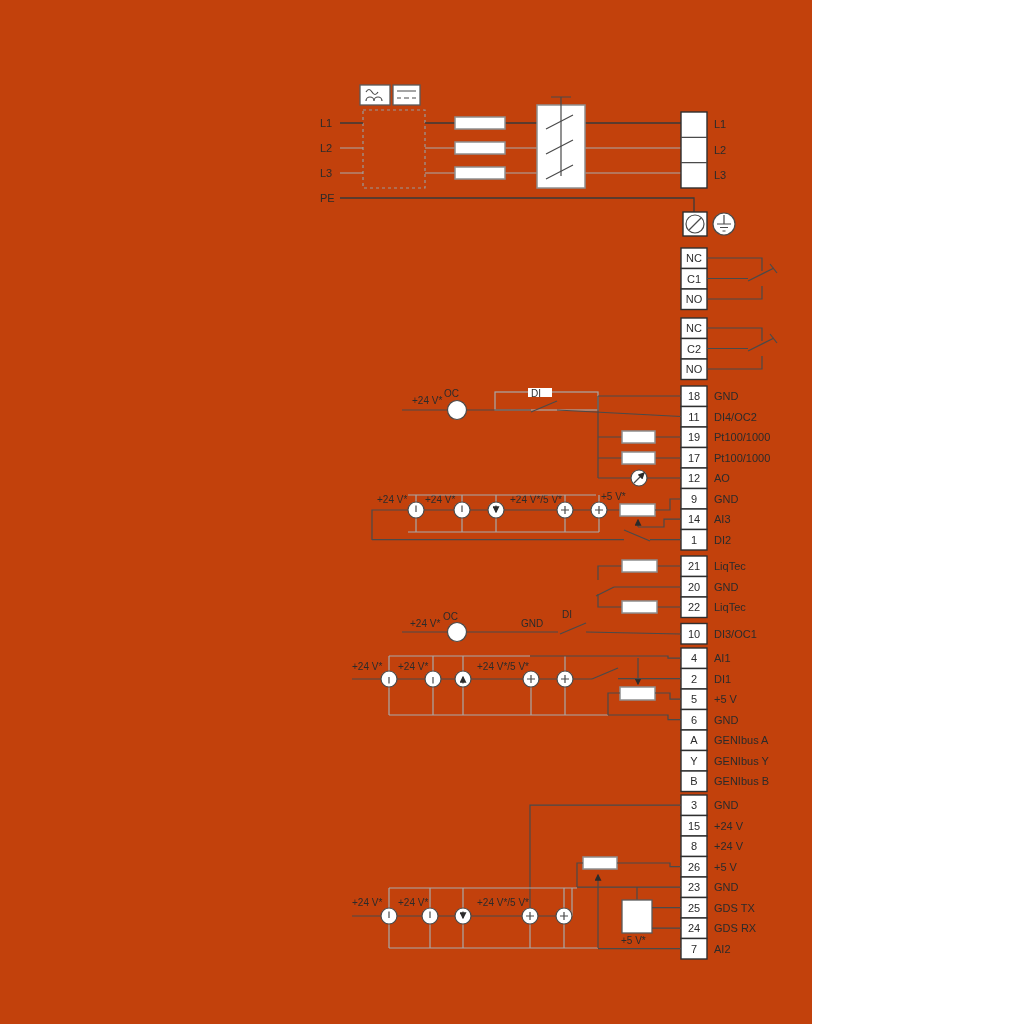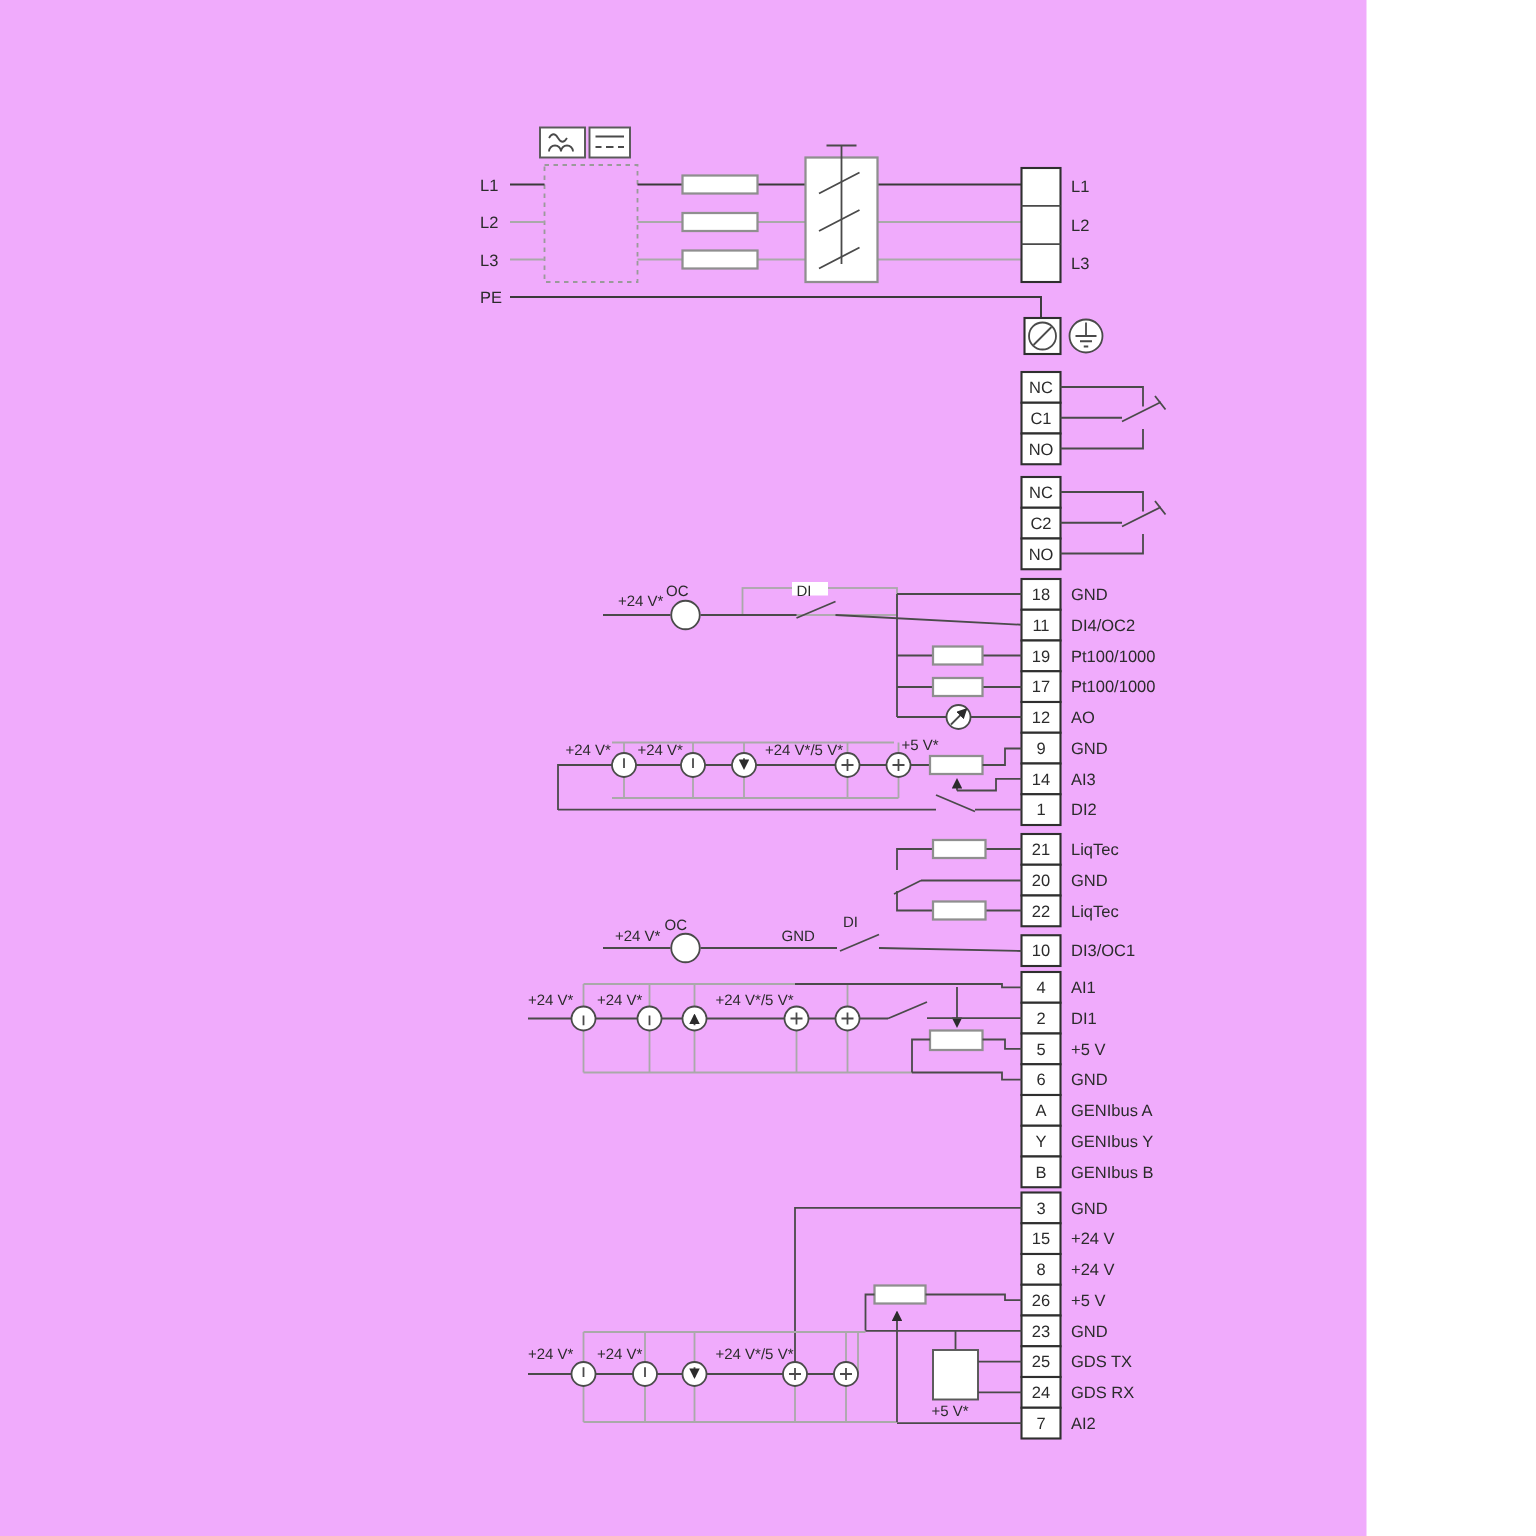--- a/index.html
+++ b/index.html
@@ -1,16 +1,16 @@
 <!DOCTYPE html>
 <html><head>
 <meta charset="utf-8">
 <style>
   html,body{margin:0;padding:0;background:#fff;}
-  .page{position:relative;width:911px;height:1024px;background:#f0abfc;overflow:hidden;
+  .page{position:relative;width:812px;height:1024px;background:#c2410c;overflow:hidden;
         font-family:"Liberation Sans",sans-serif;}
   svg{display:block}
   .w{stroke:#4a4a4a;stroke-width:1.2;fill:none}
   .wd{stroke:#3a3a3a;stroke-width:1.3;fill:none}
   .wg{stroke:#a9a9a9;stroke-width:1.2;fill:none}
   .cell{fill:#fff;stroke:#2f2f2f;stroke-width:1.4}
   .comp{fill:#fff;stroke:#8f8f8f;stroke-width:1.5}
   .compd{fill:#fff;stroke:#5a5a5a;stroke-width:1.3}
   .node{fill:#fff;stroke:#4a4a4a;stroke-width:1.2}
   .num{font-family:"Liberation Sans",sans-serif;font-size:11px;fill:#2b2b2b;text-anchor:middle}

